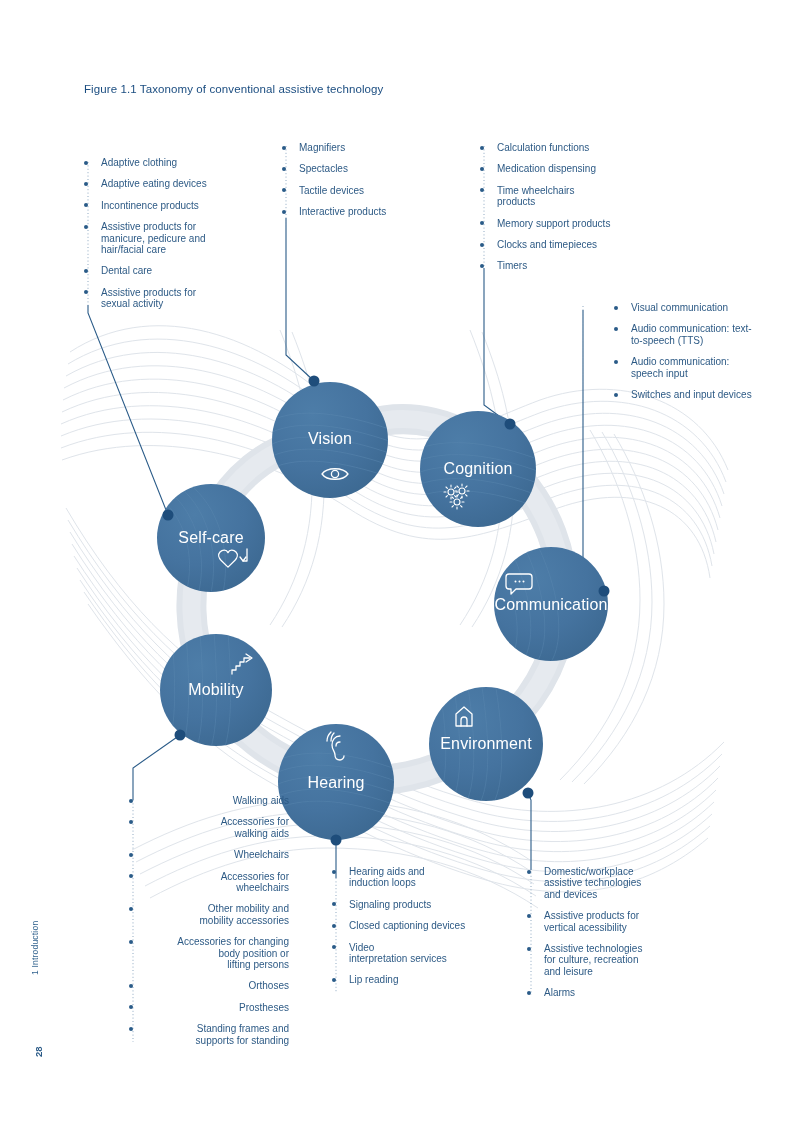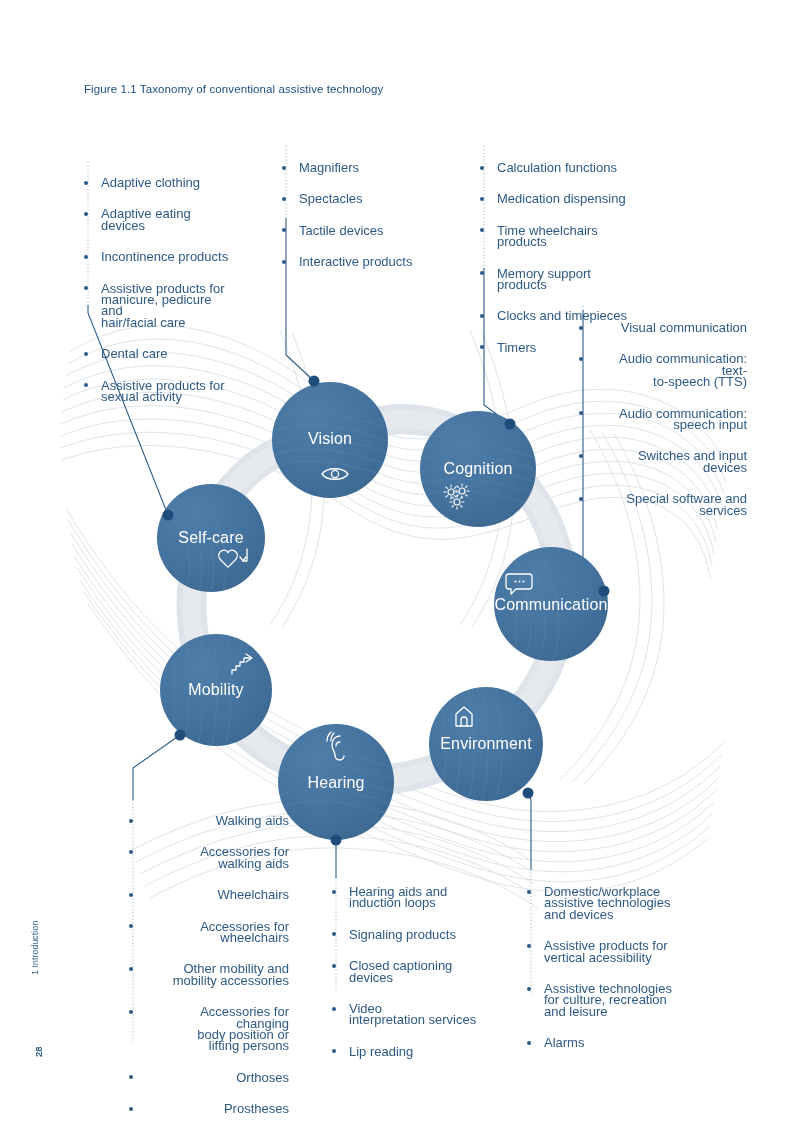--- a/index.html
+++ b/index.html
@@ -71,26 +71,25 @@
   }
   .cluster-items {
     position: relative;
     margin: 0;
     padding: 0;
     list-style: none;
   }
   .cluster-item {
     position: relative;
     padding-left: 17px;
-    font-size: 13px;
+    font-size: 10px;
     line-height: 11.4px;
     color: #2d5a85;
     margin-bottom: 10px;
     white-space: pre-line;
-    margin-top: 20px;
   }
   .cluster-item::before {
     content: "";
     position: absolute;
     left: 0px;
     top: 3.6px;
     width: 4px;
     height: 4px;
     border-radius: 50%;
     background: #2a5b88;
@@ -397,30 +396,28 @@
     <li class="cluster-item">Calculation functions</li>
     <li class="cluster-item">Medication dispensing</li>
     <li class="cluster-item">Time wheelchairs
 products</li>
     <li class="cluster-item">Memory support products</li>
     <li class="cluster-item">Clocks and timepieces</li>
     <li class="cluster-item">Timers</li>
   </ul>
 </div>
 
-<div class="cluster" style="left:579px; top:302px; width:168px;text-align:right;">
+<div class="cluster" style="left:614px; top:302px; width:168px;">
   <ul class="cluster-items">
     <li class="cluster-item">Visual communication</li>
     <li class="cluster-item">Audio communication: text-
 to-speech (TTS)</li>
     <li class="cluster-item">Audio communication:
 speech input</li>
     <li class="cluster-item">Switches and input devices</li>
-    <li class="cluster-item">Special software and
-services</li>
   </ul>
 </div>
 
 <div class="cluster" style="left:129px; top:795px; width:160px;text-align:right;">
   <ul class="cluster-items">
     <li class="cluster-item">Walking aids</li>
     <li class="cluster-item">Accessories for
 walking aids</li>
     <li class="cluster-item">Wheelchairs</li>
     <li class="cluster-item">Accessories for

